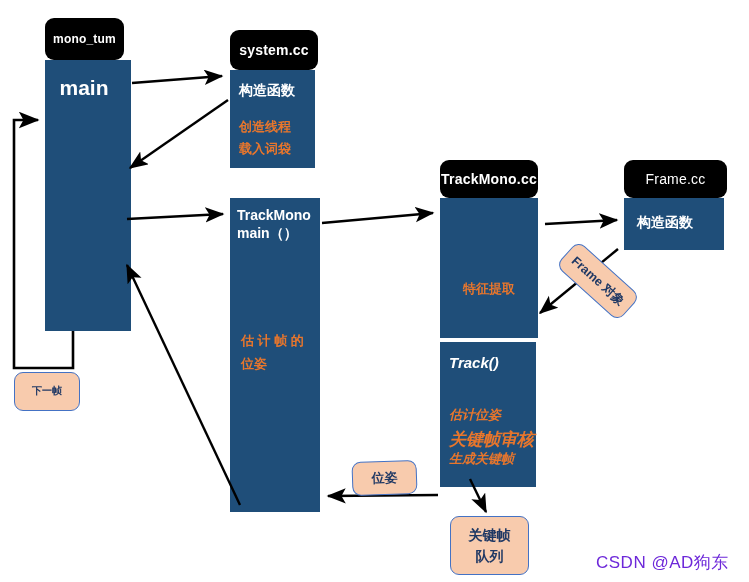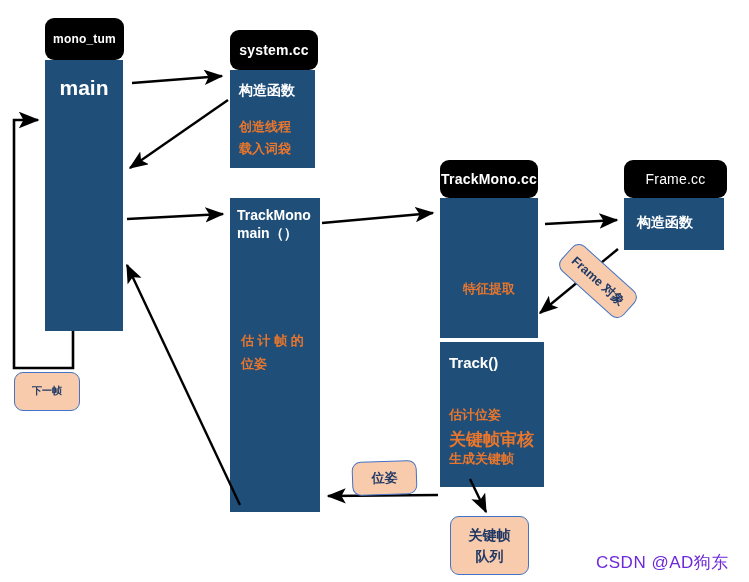--- a/index.html
+++ b/index.html
@@ -108,21 +108,21 @@
 
     <path d="M240,505 L127,265" stroke="#000000" stroke-width="2.4" fill="none" marker-end="url(#ah)"></path>
 
     <path d="M470,479 L486,512" stroke="#000000" stroke-width="2.4" fill="none" marker-end="url(#ah)"></path>
 
     <path d="M73,331 L73,368 L14,368 L14,120 L38,120" stroke="#000000" stroke-width="2.6" fill="none" marker-end="url(#ah)"></path>
   </svg>
 
   <div class="hdr" style="left:45px; top:18px; width:79px; height:42px; font-size:12px;">mono_tum</div>
 
-  <div class="blue" style="left:45px; top:60px; width:78px; height:271px;">
+  <div class="blue" style="left:45px; top:60px; width:86px; height:271px;">
     <div class="title" style="position:absolute; left:0; top:14px; width:78px; text-align:center; font-size:21px;">main</div>
   </div>
 
   <div class="hdr" style="left:230px; top:30px; width:88px; height:40px; font-size:14px;">system.cc</div>
 
   <div class="blue" style="left:230px; top:70px; width:85px; height:98px;">
     <div class="title" style="position:absolute; left:9px; top:11px; font-size:14px;">构造函数</div>
     <div class="note" style="position:absolute; left:9px; top:48px; font-size:13px;">创造线程</div>
     <div class="note" style="position:absolute; left:9px; top:70px; font-size:13px;">载入词袋</div>
   </div>
@@ -135,21 +135,21 @@
   </div>
 
   <div class="hdr" style="left:440px; top:160px; width:98px; height:38px; font-size:14px;">TrackMono.cc</div>
 
   <div class="blue" style="left:440px; top:198px; width:98px; height:140px;">
     <div class="note" style="position:absolute; left:23px; top:82px; font-size:13px;">特征提取</div>
   </div>
 
   <div class="divider" style="left:440px; top:338px; width:98px; height:4px;"></div>
 
-  <div class="blue" style="left:440px; top:342px; width:104px; height:145px;">
+  <div class="blue" style="left:440px; top:342px; width:96px; height:145px;font-style:italic;">
     <div class="title" style="position:absolute; left:9px; top:11px; font-size:15px;">Track()</div>
     <div class="note" style="position:absolute; left:9px; top:64px; font-size:13px;">估计位姿</div>
     <div class="note" style="position:absolute; left:9px; top:86px; font-size:17px;">关键帧审核</div>
     <div class="note" style="position:absolute; left:9px; top:108px; font-size:13px;">生成关键帧</div>
   </div>
 
   <div class="hdr" style="left:624px; top:160px; width:103px; height:38px; font-size:14px; font-weight:normal;">Frame.cc</div>
 
   <div class="blue" style="left:624px; top:198px; width:100px; height:52px;">
     <div class="title" style="position:absolute; left:13px; top:15px; font-size:14px;">构造函数</div>

